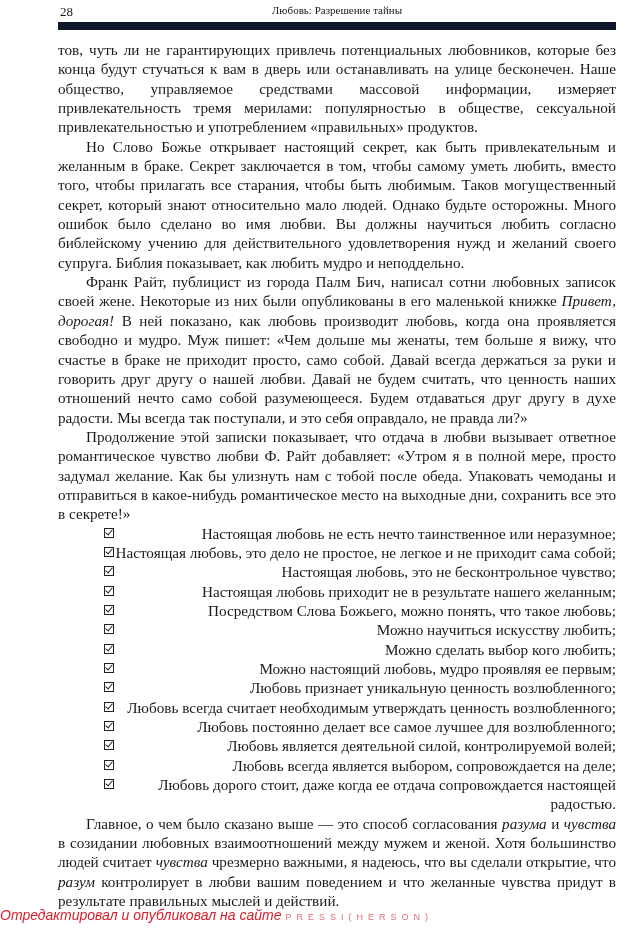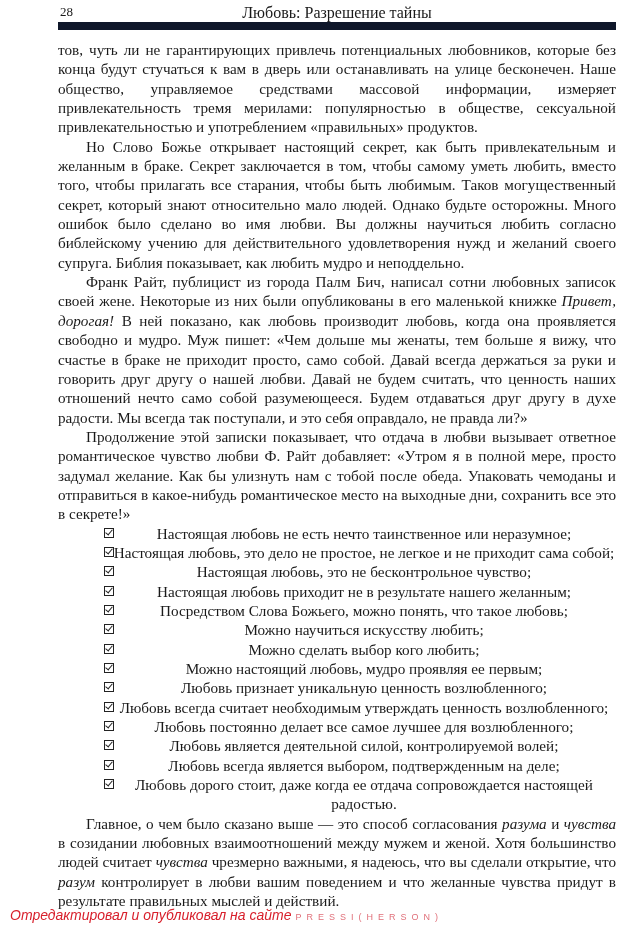--- a/index.html
+++ b/index.html
@@ -1,32 +1,32 @@
 <!DOCTYPE html>
 <html><head>
 <meta charset="utf-8">
 <style>
   html, body { margin: 0; padding: 0; background: #ffffff; }
   body { width: 620px; height: 929px; position: relative; overflow: hidden;
          font-family: "Liberation Serif", "DejaVu Serif", serif; color: #1a1a1a; }
   .page { position: absolute; left: 58px; top: 0; width: 558px; }
   .header { position: relative; height: 20px; border-bottom: 8px solid #0f172a; margin-top: 2px; }
   .header .pnum { position: absolute; left: 2px; top: 2px; font-size: 13px; }
-  .header .rtitle { position: absolute; left: 0; right: 0; top: 2px; text-align: center; font-size: 16px; }
+  .header .rtitle { position: absolute; left: 0; right: 0; top: 2px; text-align: center; font-size: 11px; }
   .body { margin-top: 10px; font-size: 15.2px; line-height: 19.35px; text-align: justify; }
   .body p { margin: 0; }
   .body p.indent { text-indent: 28px; font-family: Liberation Serif, serif; }
   .body em { font-style: italic; }
   ul.checks { list-style: none; margin: 0; padding: 0 0 0 46px; }
-  ul.checks li { position: relative; padding-left: 8px; line-height: 19.35px; text-align: center; }
+  ul.checks li { position: relative; padding-left: 8px; line-height: 19.35px; text-align: right; }
   ul.checks li .box { position: absolute; left: 0; top: 4px; width: 10px; height: 10px;
          border: 1.3px solid #222; box-sizing: border-box; }
   ul.checks li .box::after { content: ""; position: absolute; left: 2px; top: -1px; width: 3px; height: 6px;
          border-right: 1.6px solid #222; border-bottom: 1.6px solid #222; transform: rotate(40deg); }
-  .footer { position: absolute; left: 0; top: 906px; white-space: nowrap; margin-left: 10px; }
+  .footer { position: absolute; left: 0; top: 906px; white-space: nowrap; }
   .footer .f1 { font-family: "Liberation Sans", "DejaVu Sans", sans-serif; font-style: italic;
          color: #d8202c; font-size: 14px; }
   .footer .f2 { font-family: "Liberation Sans", "DejaVu Sans", sans-serif; color: #e0707a;
          font-size: 9px; letter-spacing: 5px; margin-left: 4px; }
 </style>
 </head>
 <body>
 
 <div class="page">
   <div class="header">
@@ -46,21 +46,21 @@
       <li><span class="box"></span><span>Настоящая любовь, это не бесконтрольное чувство;</span></li>
       <li><span class="box"></span><span>Настоящая любовь приходит не в результате нашего желанным;</span></li>
       <li><span class="box"></span><span>Посредством Слова Божьего, можно понять, что такое любовь;</span></li>
       <li><span class="box"></span><span>Можно научиться искусству любить;</span></li>
       <li><span class="box"></span><span>Можно сделать выбор кого любить;</span></li>
       <li><span class="box"></span><span>Можно настоящий любовь, мудро проявляя ее первым;</span></li>
       <li><span class="box"></span><span>Любовь признает уникальную ценность возлюбленного;</span></li>
       <li><span class="box"></span><span>Любовь всегда считает необходимым утверждать ценность возлюбленного;</span></li>
       <li><span class="box"></span><span>Любовь постоянно делает все самое лучшее для возлюбленного;</span></li>
       <li><span class="box"></span><span>Любовь является деятельной силой, контролируемой волей;</span></li>
-      <li><span class="box"></span><span>Любовь всегда является выбором, подтвержденным на деле;</span></li>
+      <li><span class="box"></span><span>Любовь всегда является выбором, сопровождается на деле;</span></li>
       <li><span class="box"></span><span>Любовь дорого стоит, даже когда ее отдача сопровождается настоящей радостью.</span></li>
     </ul>
 
     <p class="indent"><span>Главное, о чем было сказано выше — это способ согласования </span><em>разума</em><span> и </span><em>чувства</em><span> в созидании любовных взаимоотношений между мужем и женой. Хотя большинство людей считает </span><em>чувства</em><span> чрезмерно важными, я надеюсь, что вы сделали открытие, что </span><em>разум</em><span> контролирует в любви вашим поведением и что желанные чувства придут в результате правильных мыслей и действий.</span></p>
 
   </div>
 </div>
 
 <div class="footer">
   <span class="f1">Отредактировал и опубликовал на сайте</span><span class="f2">PRESSI(HERSON)</span>

